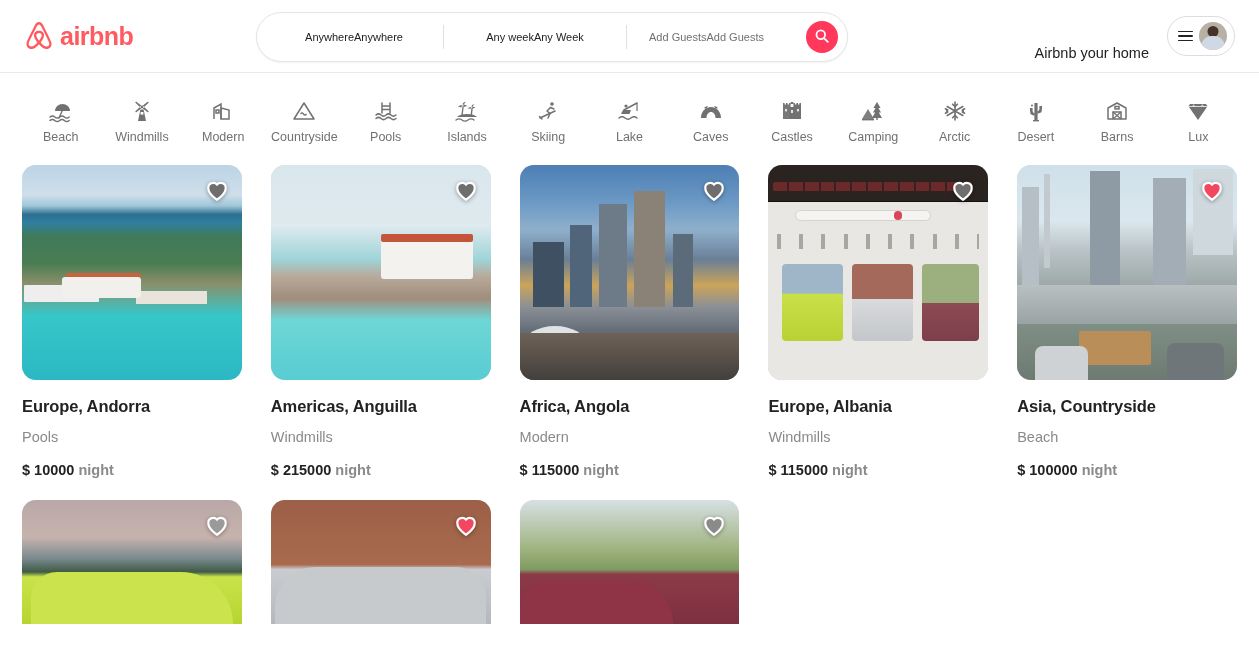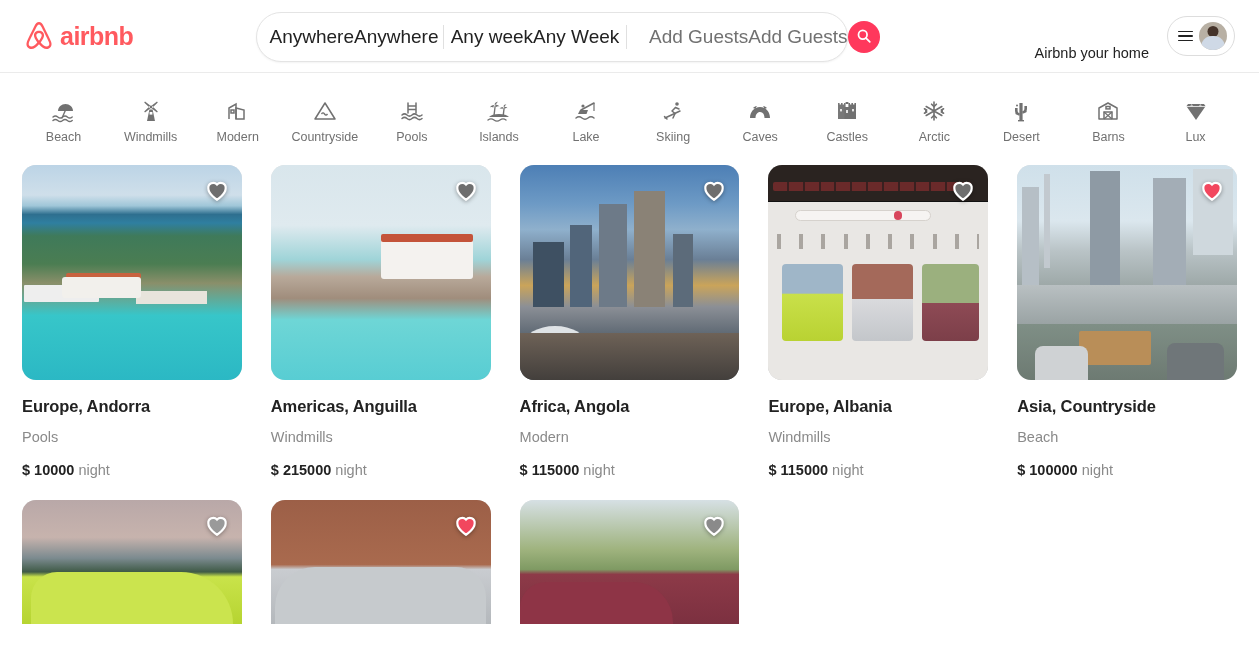--- a/index.html
+++ b/index.html
@@ -49,21 +49,21 @@
     display: flex;
     align-items: center;
     background: #fff;
     box-shadow: 0 1px 2px rgba(0,0,0,0.05);
   }
   .sb-seg {
     display: flex;
     align-items: center;
     justify-content: center;
     height: 100%;
-    font-size: 19px;
+    font-size: 11px;
     white-space: nowrap;
     color: #222;
     cursor: pointer;
   }
   .sb-anywhere { flex: 0 0 186px; padding-left: 8px; }
   .sb-week     { flex: 0 0 182px; }
   .sb-guests   { flex: 1 1 auto; color: #717171; justify-content: flex-start; padding-left: 22px; }
   .sb-div { width: 1px; height: 24px; background: #e0e0e0; flex: 0 0 1px; }
   .sb-search-btn {
     width: 32px; height: 32px; border-radius: 50%;
@@ -161,21 +161,21 @@
   .card-title {
     font-size: 16.5px;
     font-weight: bold;
     color: #222222;
     margin-top: 17px;
     letter-spacing: -0.1px;
   }
   .card-cat { font-size: 14.5px; color: #8a8a8a; margin-top: 13px; }
   .card-price { font-size: 14.5px; color: #222; margin-top: 17px; }
   .card-price b { font-weight: bold; }
-  .card-price span { color: #8a8a8a; font-weight: normal; }
+  .card-price span { color: #8a8a8a; font-weight: bold; }
 
   .row2 { margin-top: 22px; }
   .row2 .card-img { height: 124px; border-radius: 14px 14px 0 0; }
 
   
   .scene { position: absolute; inset: 0; }
 
   
   .sc-coast1 { background:
       linear-gradient(180deg,#bcd4e6 0%,#cfdfea 14%,#9fc6d8 19%,#2e6f8f 23%,#2f7fa0 27%,#3f7a5a 33%,#4b7d52 46%,#8a8f6a 55%,#37c6c9 70%,#2bb8c4 100%); }
@@ -367,42 +367,42 @@
           <path d="M3 18c2-2 5-3 10-3s8 1 10 3z"></path>
           <path d="M2 21c2-1.6 4-1.6 6 0s4 1.6 6 0 4-1.6 6 0" fill="none" stroke="#717171" stroke-width="1.3" stroke-linecap="round"></path>
         </svg>
       </span>
     <span class="cat-label">Islands</span>
   </div>
 
   <div class="cat">
     <span>
         <svg width="26" height="24" viewBox="0 0 26 24" fill="none" stroke="#717171" stroke-width="1.5">
-          <path d="M8 11 21 4" stroke-linecap="round"></path>
-          <circle cx="10" cy="7" r="1.6" fill="#717171" stroke="none"></circle>
-          <path d="M7 11h8l-1.5 4H5z" fill="#717171" stroke="none"></path>
-          <path d="M21 4v8" stroke-width="1.2"></path>
-          <path d="M3 19c2-1.6 4-1.6 6 0s4 1.6 6 0 4-1.6 6 0" stroke-linecap="round"></path>
-        </svg>
-      </span>
-    <span class="cat-label">Lake</span>
-  </div>
-
-  <div class="cat">
-    <span>
-        <svg width="26" height="24" viewBox="0 0 26 24" fill="none" stroke="#717171" stroke-width="1.5">
           <circle cx="17" cy="5" r="1.8" fill="#717171" stroke="none"></circle>
           <path d="M15.5 8.5 12 12l3 2.5" stroke-linecap="round" stroke-linejoin="round"></path>
           <path d="M15.5 8.5 19 10" stroke-linecap="round"></path>
           <path d="M15 14.5 13 19" stroke-linecap="round"></path>
           <path d="M5 19 20 12" stroke-linecap="round"></path>
           <path d="M4.5 17.5 7 20" stroke-linecap="round"></path>
         </svg>
       </span>
     <span class="cat-label">Skiing</span>
+  </div>
+
+  <div class="cat">
+    <span>
+        <svg width="26" height="24" viewBox="0 0 26 24" fill="none" stroke="#717171" stroke-width="1.5">
+          <path d="M8 11 21 4" stroke-linecap="round"></path>
+          <circle cx="10" cy="7" r="1.6" fill="#717171" stroke="none"></circle>
+          <path d="M7 11h8l-1.5 4H5z" fill="#717171" stroke="none"></path>
+          <path d="M21 4v8" stroke-width="1.2"></path>
+          <path d="M3 19c2-1.6 4-1.6 6 0s4 1.6 6 0 4-1.6 6 0" stroke-linecap="round"></path>
+        </svg>
+      </span>
+    <span class="cat-label">Lake</span>
   </div>
 
   <div class="cat">
     <span>
         <svg width="26" height="24" viewBox="0 0 26 24" fill="#717171">
           <path d="M3 19c0-6 4-11 10-11s10 5 10 11h-5.5c0-3.6-2-6-4.5-6s-4.5 2.4-4.5 6z"></path>
           <path d="M6 9c1.5-1.5 3-2 4-1.6-1 .8-1.4 1.6-1.4 2.6z"></path>
           <path d="M20 9c-1.5-1.5-3-2-4-1.6 1 .8 1.4 1.6 1.4 2.6z"></path>
         </svg>
       </span>
@@ -417,20 +417,31 @@
           <path d="M10.5 8h5v12h-5z"></path>
           <path d="M11.6 3h2.8v2h-2.8z"></path>
           <rect x="12.2" y="11" width="1.6" height="3" fill="#fff"></rect>
           <rect x="6.2" y="10" width="1.6" height="2.4" fill="#fff"></rect>
           <rect x="18.2" y="10" width="1.6" height="2.4" fill="#fff"></rect>
         </svg>
       </span>
     <span class="cat-label">Castles</span>
   </div>
 
+  <div class="cat">
+    <span>
+        <svg width="26" height="24" viewBox="0 0 26 24" fill="#717171">
+          <path d="M17 3l3.6 6h-2.2l2.6 4.6h-2.2L22 19h-10l3.2-5.4H13l2.6-4.6h-2.2z"></path>
+          <path d="M16.3 18h1.4v3h-1.4z"></path>
+          <path d="M8 10 14 20H2z" opacity=".9"></path>
+          <rect x="2" y="20" width="12" height="1.4"></rect>
+        </svg>
+      </span>
+    <span class="cat-label">Camping</span>
+  </div>
 
   <div class="cat">
     <span>
         <svg width="26" height="24" viewBox="0 0 26 24" fill="none" stroke="#717171" stroke-width="1.6" stroke-linecap="round">
           <path d="M13 3v18M5.2 7.5 20.8 16.5M20.8 7.5 5.2 16.5"></path>
           <path d="M10.6 5.2 13 7.6l2.4-2.4M10.6 18.8 13 16.4l2.4 2.4"></path>
           <path d="M4.6 10.6 5.6 13 3.4 14.2M21.4 10.6 20.4 13l2.2 1.2"></path>
           <path d="M3.4 9.8 5.6 11l-1 2.4M22.6 9.8 20.4 11l1 2.4"></path>
         </svg>
       </span>

